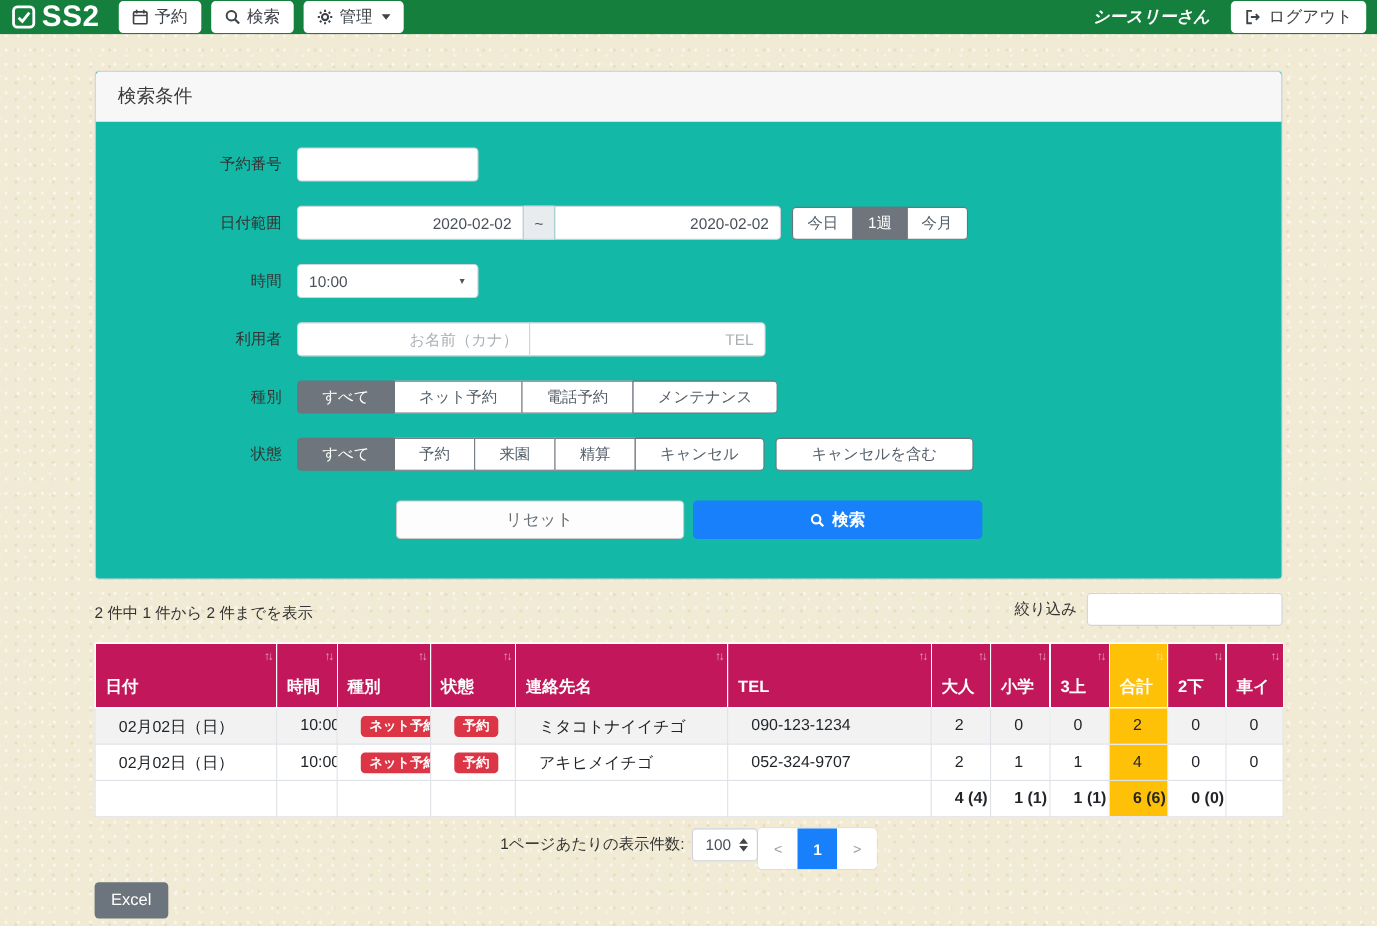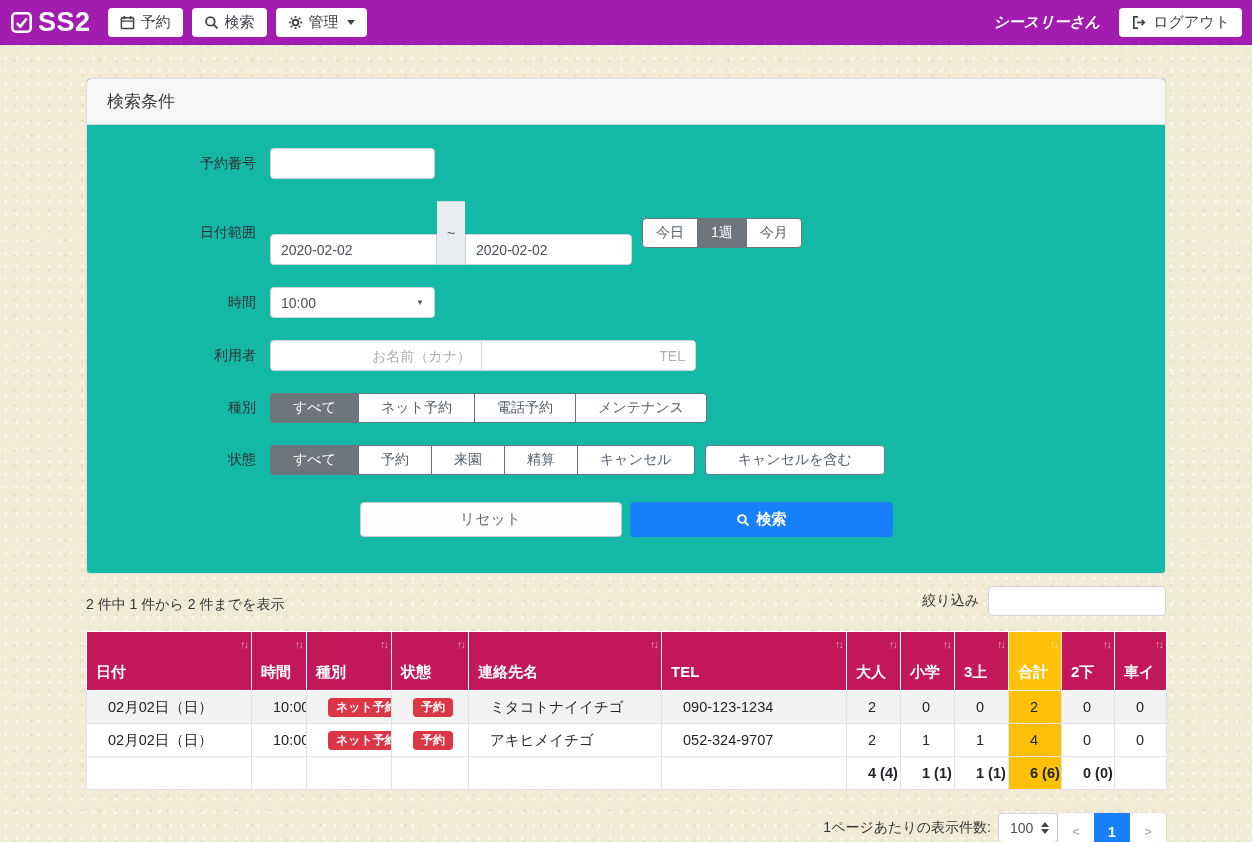--- a/index.html
+++ b/index.html
@@ -12,21 +12,21 @@
     background-image:
       radial-gradient(rgba(255,255,255,.6) 1px, transparent 1.6px),
       radial-gradient(rgba(220,205,160,.45) 1px, transparent 1.7px),
       radial-gradient(rgba(255,255,255,.35) 1.2px, transparent 1.8px);
     background-size: 11px 13px, 17px 15px, 23px 19px;
     background-position: 0 0, 6px 8px, 11px 3px;
   }
 
   
   .navbar {
-    height: 45px; background: #a21caf;
+    height: 31px; background: #15803d;
     display: flex; align-items: center; gap: 9px; padding: 0 10px;
   }
   .logo { display: flex; align-items: center; gap: 5px; color: #fff; margin-right: 8px; cursor: pointer; }
   .logo-text { font-size: 27px; font-weight: 800; letter-spacing: .5px; line-height: 1; }
   .nav-btn {
     background: #fff; border: none; border-radius: 4px;
     padding: 5px 12px; font-size: 15px; color: #3d4349;
     display: inline-flex; align-items: center; gap: 6px; cursor: pointer;
     font-family: inherit;
   }
@@ -48,21 +48,21 @@
   .form-label { width: 183px; flex: none; text-align: right; padding-right: 14px; color: #333; }
 
   .text-input {
     height: 31px; border: 1px solid #ced4da; border-radius: 4px;
     padding: 0 10px; font-size: 14px; color: #495057; background: #fff;
     font-family: inherit; outline: none; text-align: right;
   }
   .text-input::placeholder { color: #aab0b6; }
 
   .input-group { display: flex; }
-  .date-input { width: 167px; text-align: left; border-radius: 4px 0 0 4px; margin-top: 33px; }
+  .date-input { width: 206px; text-align: right; border-radius: 4px 0 0 4px; }
   .group-addon {
     width: 28px; background: #e9ecef; border: 1px solid #ced4da;
     border-left: none; border-right: none;
     display: flex; align-items: center; justify-content: center; color: #495057;
   }
   .date-input.right { border-radius: 0 4px 4px 0; }
 
   .select-box {
     width: 165px; height: 31px; border: 1px solid #ced4da; border-radius: 4px;
     display: flex; align-items: center; padding: 0 10px; color: #495057;
@@ -117,21 +117,21 @@
     height: 33px; background: #fff; overflow: hidden; white-space: nowrap;
   }
   .results-table tr.striped td { background: #f2f2f2; }
   .results-table td.amber { background: #ffc107 !important; }
   .results-table tr.totals td { font-weight: bold; }
   .badge {
     display: inline-block; background: #dc3545; color: #fff;
     font-size: 12px; font-weight: bold; padding: 3px 8px 4px; border-radius: 4px; line-height: 1;
   }
 
-  .bottom-bar { display: flex; justify-content: flex-end; align-items: flex-start; margin-top: 23px; }
+  .bottom-bar { display: flex; justify-content: center; align-items: flex-start; margin-top: 10px; }
   .page-size { display: flex; align-items: center; gap: 7px; color: #333; }
   .size-select {
     height: 30px; min-width: 60px; border: 1px solid #ced4da; border-radius: 4px;
     display: inline-flex; align-items: center; justify-content: space-between;
     padding: 0 8px 0 11px; color: #495057; background: #fff; gap: 7px; cursor: pointer;
   }
   .spinner { display: inline-flex; flex-direction: column; gap: 2px; }
   .spinner i { width: 0; height: 0; border-left: 4px solid transparent; border-right: 4px solid transparent; display: block; }
   .spinner .up { border-bottom: 5px solid #444; }
   .spinner .down { border-top: 5px solid #444; }

